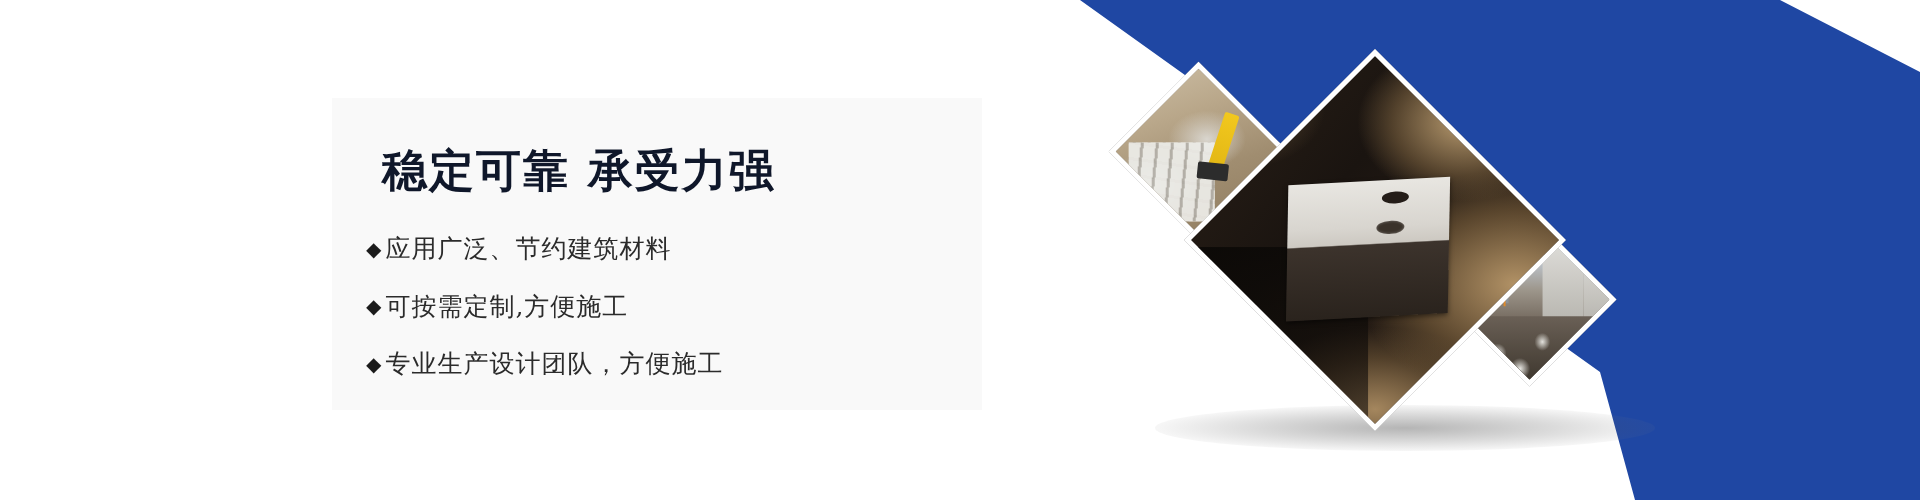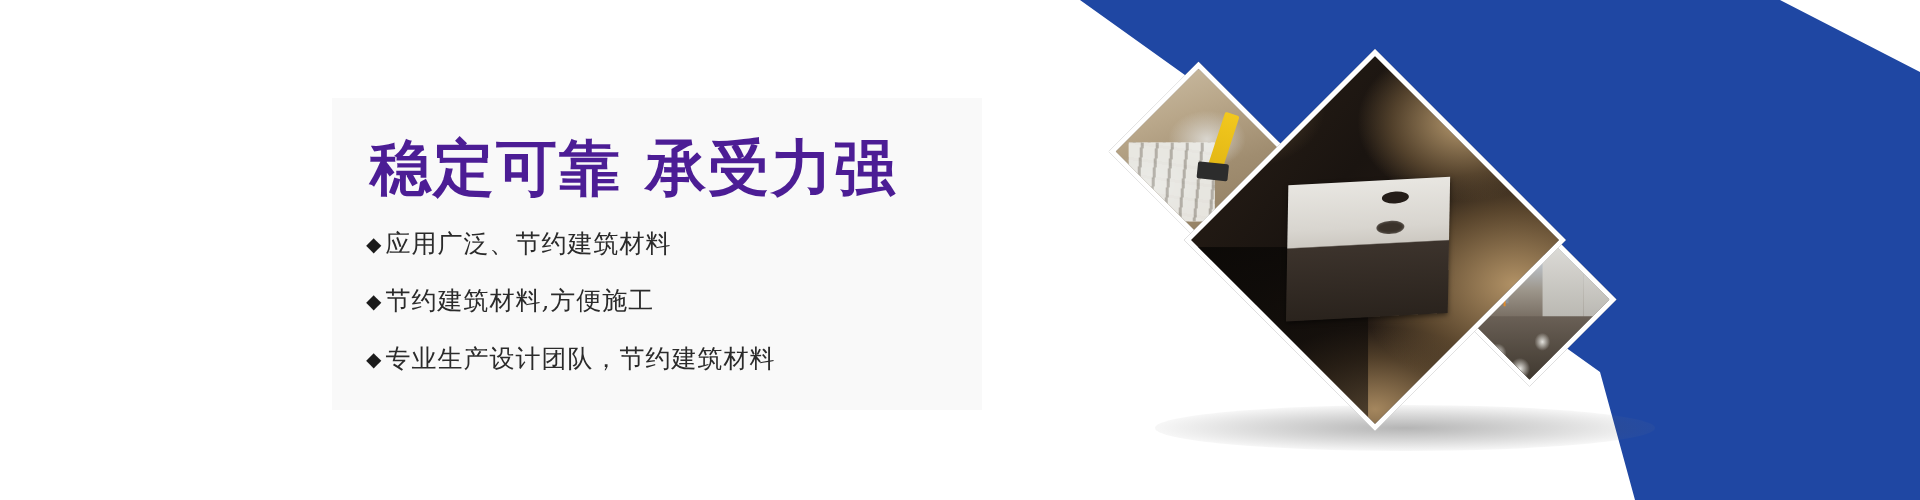--- a/index.html
+++ b/index.html
@@ -35,26 +35,26 @@
     left: 332px;
     top: 98px;
     width: 650px;
     height: 312px;
     background: #f9f9f9;
     box-sizing: border-box;
     padding: 34px 0 0 0;
   }
 
   .headline {
-    margin: 0;
+    margin: 12px;
     padding: 0 0 0 38px;
-    font-size: 61px;
+    font-size: 45px;
     line-height: 1.18;
     font-weight: bold;
-    color: #4c1d95;
+    color: #0f172a;
     letter-spacing: 2px;
     font-family: "DejaVu Sans", "Liberation Sans", sans-serif;
   }
 
   .bullet-list {
     list-style: none;
     margin: 0;
     padding: 26px 0 0 34px;
   }
   .bullet-list li {
@@ -277,25 +277,25 @@
   <div class="text-panel">
     <h1 class="headline">稳定可靠 承受力强</h1>
 
     <ul class="bullet-list">
       <li>
         <span class="bullet-marker">◆</span>
         <span>应用广泛、节约建筑材料</span>
       </li>
       <li>
         <span class="bullet-marker">◆</span>
-        <span>节约建筑材料,方便施工</span>
+        <span>可按需定制,方便施工</span>
       </li>
       <li>
         <span class="bullet-marker">◆</span>
-        <span>专业生产设计团队，节约建筑材料</span>
+        <span>专业生产设计团队，方便施工</span>
       </li>
     </ul>
   </div>
 
   <div class="collage">
 
     <div class="collage-shadow"></div>
 
     <div class="diamond diamond-left">
       <div class="inner photo-yard">

